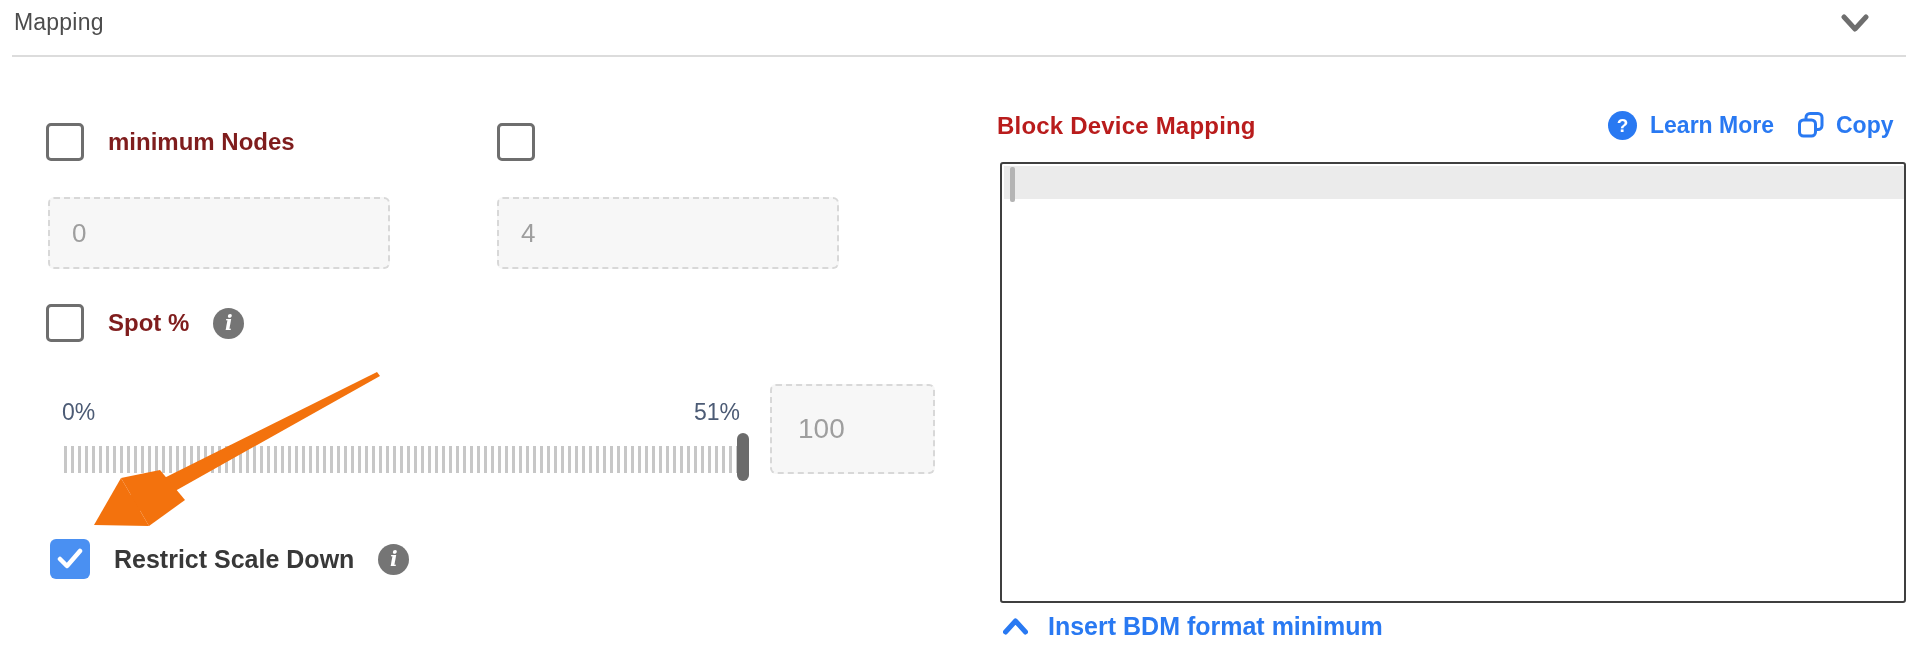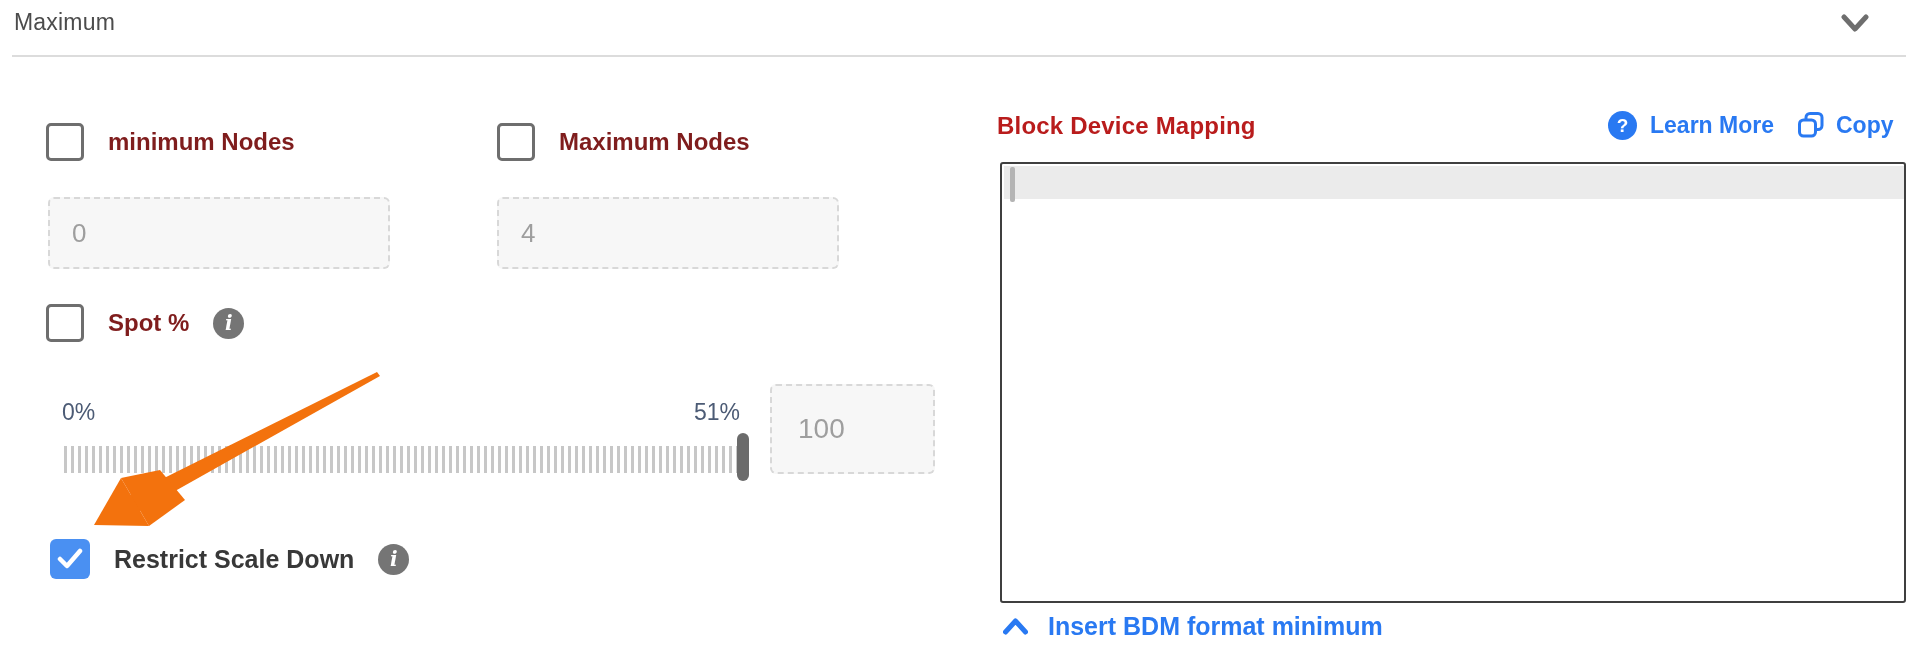--- a/index.html
+++ b/index.html
@@ -65,33 +65,32 @@
 
   .insert-row{position:absolute;left:1003px;top:612px;display:flex;align-items:center;gap:20px;cursor:pointer;}
   .insert-chevron{width:25px;height:17px;display:block;}
   .insert-label{font-size:25px;font-weight:600;color:var(--link-blue);white-space:nowrap;}
 </style>
 </head>
 <body>
 
 <div class="canvas">
 
-  <div class="advanced-title">Maximum</div>
+  <div class="advanced-title">Mapping</div>
   <svg class="advanced-chevron" viewBox="0 0 28 24">
     <polyline points="3,6 14,18 25,6" fill="none" stroke="#6e6e6e" stroke-width="5" stroke-linecap="round" stroke-linejoin="round"></polyline>
   </svg>
   <div class="divider"></div>
 
   <div class="check-group row1-min">
     <div class="checkbox"></div>
     <div class="check-label">minimum Nodes</div>
   </div>
   <div class="check-group row1-max">
     <div class="checkbox"></div>
-    <div class="check-label">Maximum Nodes</div>
   </div>
 
   <input class="dashed-input input-min" value="0" style="">
   <input class="dashed-input input-max" value="4" style="">
 
   <div class="check-group spot-row">
     <div class="checkbox"></div>
     <div class="check-label">Spot %</div>
     <div class="info-icon">i</div>
   </div>

